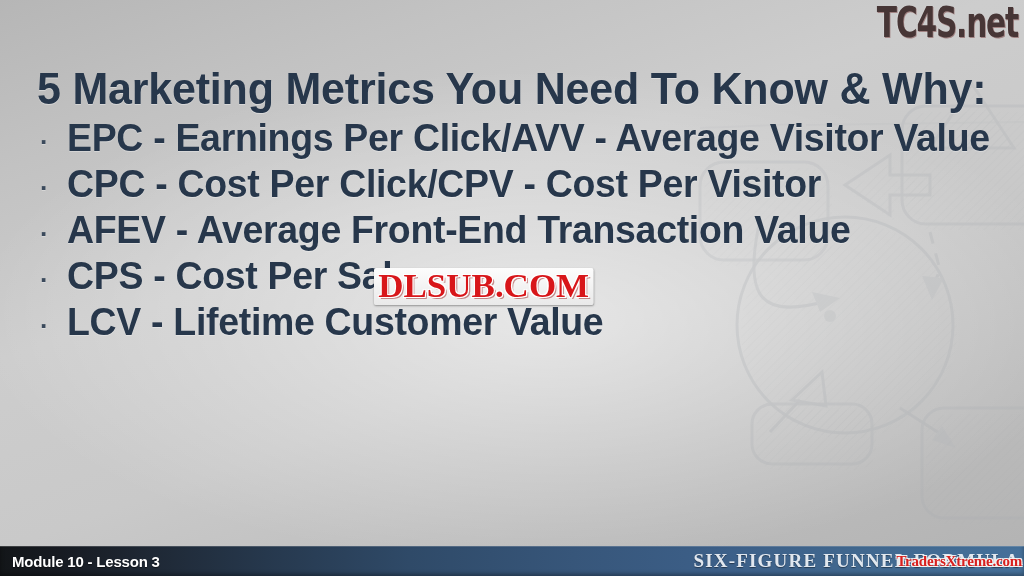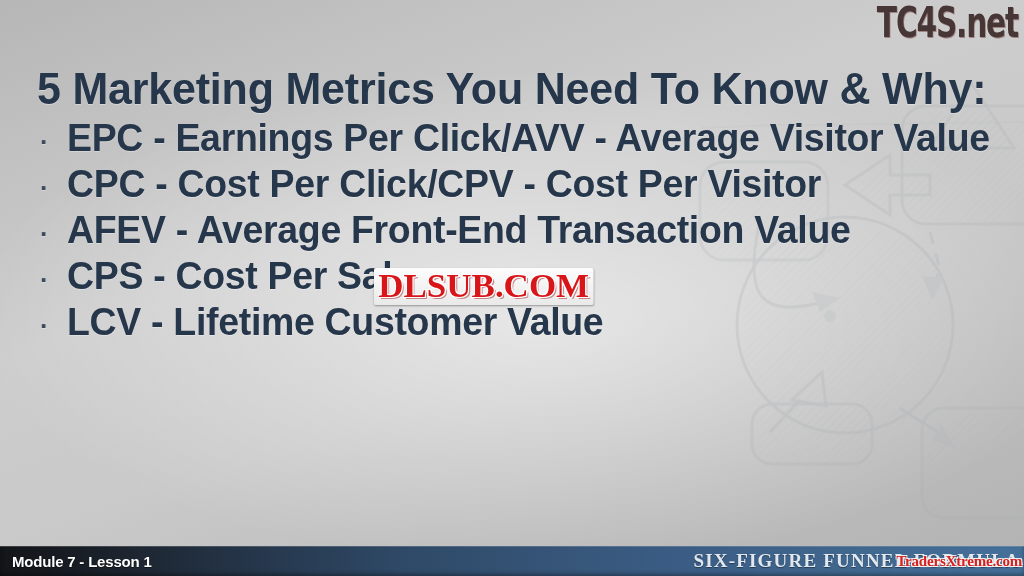--- a/index.html
+++ b/index.html
@@ -280,18 +280,18 @@
       <span class="bullet-dot">·</span>
       <span class="bullet-text">LCV - Lifetime Customer Value</span>
     </li>
   </ul>
 
   <div id="tc4s-watermark">TC4S.net</div>
 
   <div id="dlsub-watermark">DLSUB.COM</div>
 
   <div id="footer-bar">
-    <div id="footer-label">Module 7 - Lesson 1</div>
+    <div id="footer-label">Module 10 - Lesson 3</div>
     <div id="footer-brand">SIX-FIGURE FUNNEL FORMULA</div>
     <div id="traders-watermark">TradersXtreme.com</div>
   </div>
 
 </div>
 
 </body></html>

